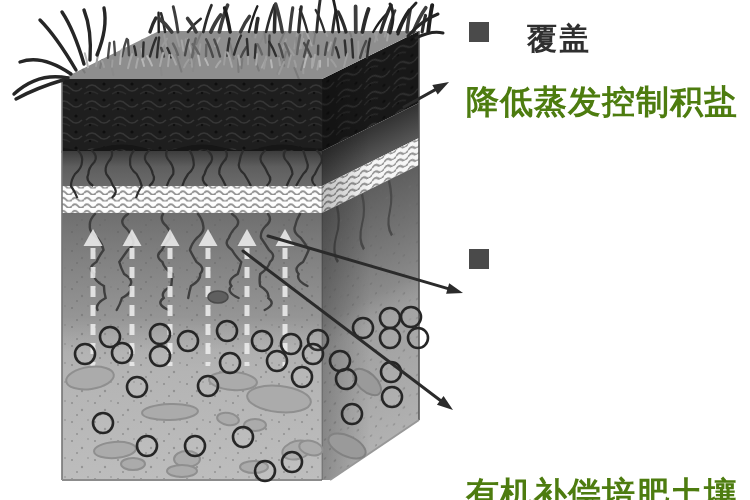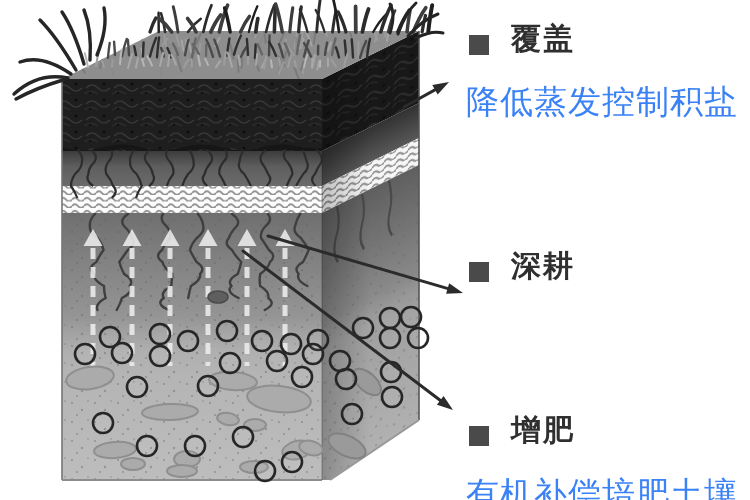--- a/index.html
+++ b/index.html
@@ -1,22 +1,22 @@
 <!DOCTYPE html>
 <html><head>
 <meta charset="utf-8">
 <style>
   html,body{margin:0;padding:0;background:#fff;}
   .stage{position:relative;width:750px;height:500px;background:#fff;overflow:hidden;
          font-family:"DejaVu Sans",sans-serif;}
   svg{position:absolute;left:0;top:0;}
-  .lbl-head{position:absolute;display:flex;align-items:flex-end;gap:22px;
+  .lbl-head{position:absolute;display:flex;align-items:flex-start;gap:38px;
             color:#2f2f2f;font-weight:bold;font-size:30px;letter-spacing:2px;line-height:1.1;padding-left:8px;}
   .bullet{width:20px;height:20px;background:#4a4a4a;flex:0 0 auto;}
-  .lbl-desc{position:absolute;color:#3b82f6;font-weight:normal;font-size:33px;
+  .lbl-desc{position:absolute;color:#4d7c0f;font-weight:bold;font-size:33px;
             letter-spacing:1px;white-space:nowrap;line-height:1.15;}
   #head-cover{left:461px;top:22px}
   #head-deep{left:461px;top:249px}
   #head-fert{left:461px;top:413px}
   #desc-cover{left:466px;top:83px}
   #desc-deep{left:466px;top:313px}
   #desc-fert{left:466px;top:475px}
 </style>
 </head>
 <body>
@@ -428,21 +428,16 @@
   </svg>
 
   <div class="lbl-head" id="head-cover">
     <span class="bullet"></span>
     <span>覆盖</span>
   </div>
   <div class="lbl-desc" id="desc-cover">降低蒸发控制积盐</div>
 
   <div class="lbl-head" id="head-deep">
     <span class="bullet"></span>
-    <span>深耕</span>
   </div>
 
-  <div class="lbl-head" id="head-fert">
-    <span class="bullet"></span>
-    <span>增肥</span>
-  </div>
   <div class="lbl-desc" id="desc-fert">有机补偿培肥土壤</div>
 </div>
 
 </body></html>

